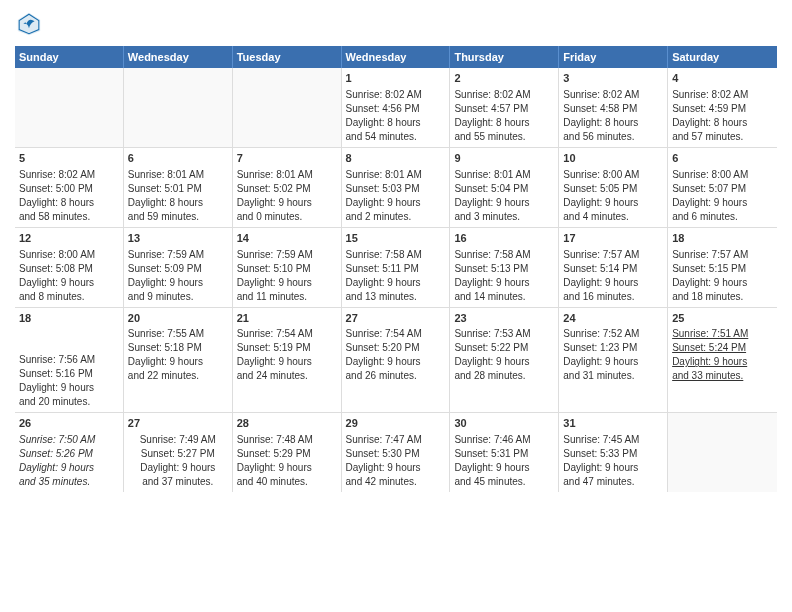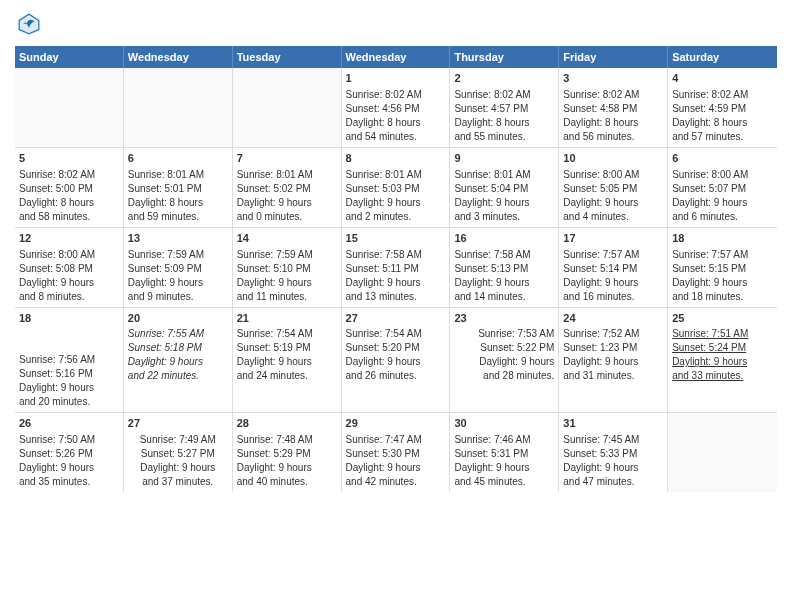--- a/index.html
+++ b/index.html
@@ -269,42 +269,42 @@
         <div class="cal-row">
           <div class="cal-cell">
             <span class="day-num">18</span>
             <div class="cell-text" style="white-space: pre-line; margin-top: 28px;">Sunrise: 7:56 AM
 Sunset: 5:16 PM
 Daylight: 9 hours
 and 20 minutes.</div>
           </div>
           <div class="cal-cell">
             <span class="day-num">20</span>
-            <div class="cell-text" style="white-space: pre-line; font-style: italic;">Sunrise: 7:55 AM
+            <div class="cell-text" style="white-space: pre-line;">Sunrise: 7:55 AM
 Sunset: 5:18 PM
 Daylight: 9 hours
 and 22 minutes.</div>
           </div>
           <div class="cal-cell">
             <span class="day-num">21</span>
             <div class="cell-text" style="white-space: pre-line;">Sunrise: 7:54 AM
 Sunset: 5:19 PM
 Daylight: 9 hours
 and 24 minutes.</div>
           </div>
           <div class="cal-cell">
             <span class="day-num">27</span>
             <div class="cell-text" style="white-space: pre-line;">Sunrise: 7:54 AM
 Sunset: 5:20 PM
 Daylight: 9 hours
 and 26 minutes.</div>
           </div>
           <div class="cal-cell">
             <span class="day-num">23</span>
-            <div class="cell-text" style="white-space: pre-line; text-align: right;">Sunrise: 7:53 AM
+            <div class="cell-text" style="white-space: pre-line;">Sunrise: 7:53 AM
 Sunset: 5:22 PM
 Daylight: 9 hours
 and 28 minutes.</div>
           </div>
           <div class="cal-cell">
             <span class="day-num">24</span>
             <div class="cell-text" style="white-space: pre-line;">Sunrise: 7:52 AM
 Sunset: 1:23 PM
 Daylight: 9 hours
 and 31 minutes.</div>
@@ -313,21 +313,21 @@
             <span class="day-num">25</span>
             <div class="cell-text" style="white-space: pre-line; text-decoration: underline;">Sunrise: 7:51 AM
 Sunset: 5:24 PM
 Daylight: 9 hours
 and 33 minutes.</div>
           </div>
         </div>
         <div class="cal-row">
           <div class="cal-cell">
             <span class="day-num">26</span>
-            <div class="cell-text" style="white-space: pre-line;">Sunrise: 7:50 AM
+            <div class="cell-text" style="white-space: pre-line; font-style: italic;">Sunrise: 7:50 AM
 Sunset: 5:26 PM
 Daylight: 9 hours
 and 35 minutes.</div>
           </div>
           <div class="cal-cell">
             <span class="day-num">27</span>
             <div class="cell-text" style="white-space: pre-line; text-align: center;">Sunrise: 7:49 AM
 Sunset: 5:27 PM
 Daylight: 9 hours
 and 37 minutes.</div>

